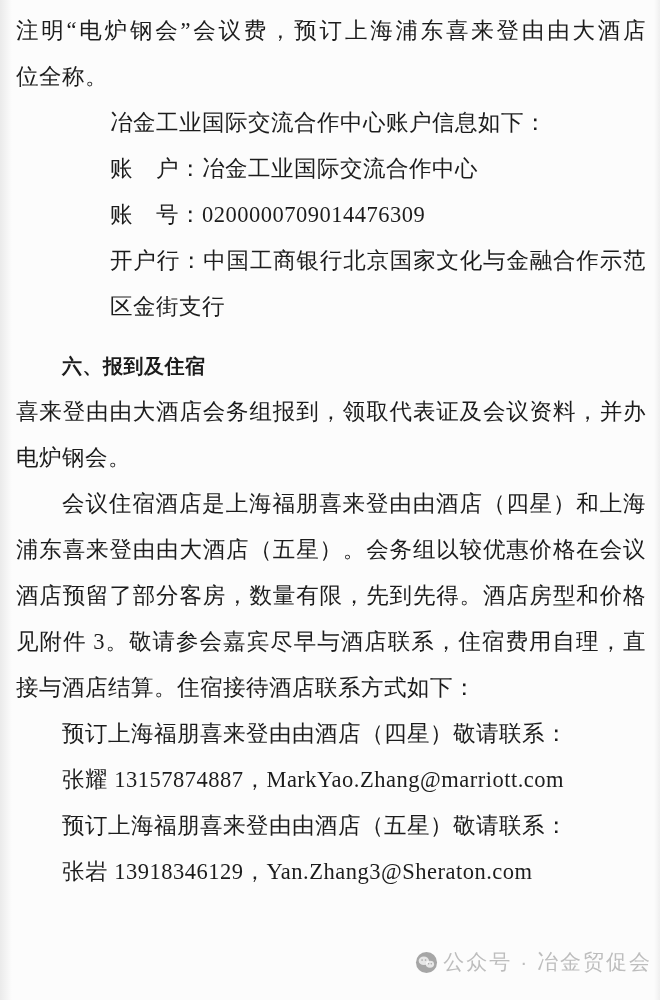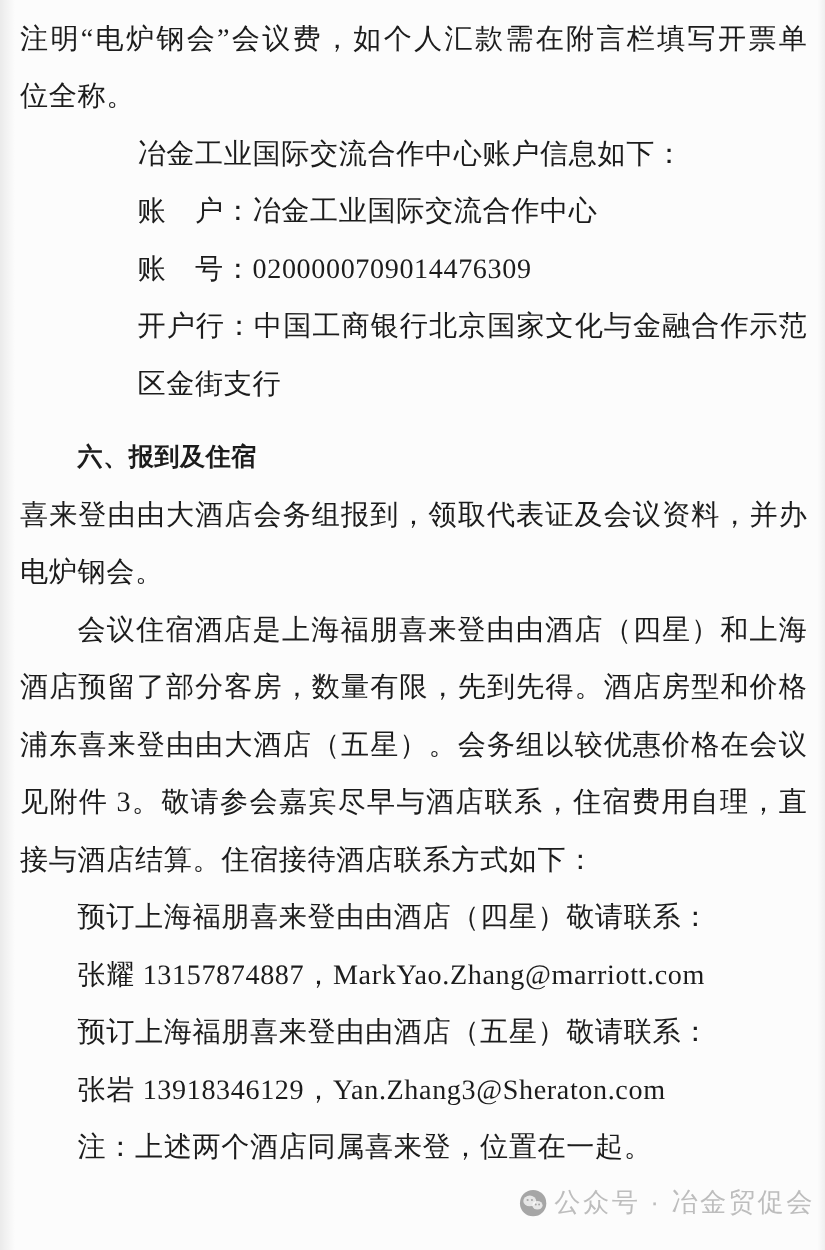--- a/index.html
+++ b/index.html
@@ -59,40 +59,39 @@
   .wechat-icon{display:block;}
 </style>
 </head>
 <body>
 
 <div class="edge-left"></div>
 <div class="edge-right"></div>
 
 <div class="doc">
   <div>
-      <div class="line fill">注明“电炉钢会”会议费，如个人汇款需在附言栏填写开票单</div>
+      <div class="line fill">注明“电炉钢会”会议费，预订上海浦东喜来登由由大酒店</div>
       <div class="line">位全称。</div>
       <div class="line deep">冶金工业国际交流合作中心账户信息如下：</div>
       <div class="line deep">账　户：冶金工业国际交流合作中心</div>
       <div class="line deep">账　号：0200000709014476309</div>
       <div class="line deep fill">开户行：中国工商银行北京国家文化与金融合作示范</div>
       <div class="line deep">区金街支行</div>
       <div class="line para bold gap">六、报到及住宿</div>
       <div class="line fill">喜来登由由大酒店会务组报到，领取代表证及会议资料，并办</div>
       <div class="line">电炉钢会。</div>
       <div class="line para fill">会议住宿酒店是上海福朋喜来登由由酒店（四星）和上海</div>
+      <div class="line fill">浦东喜来登由由大酒店（五星）。会务组以较优惠价格在会议</div>
       <div class="line fill">酒店预留了部分客房，数量有限，先到先得。酒店房型和价格</div>
-      <div class="line fill">浦东喜来登由由大酒店（五星）。会务组以较优惠价格在会议</div>
       <div class="line fill">见附件 3。敬请参会嘉宾尽早与酒店联系，住宿费用自理，直</div>
       <div class="line">接与酒店结算。住宿接待酒店联系方式如下：</div>
       <div class="line para">预订上海福朋喜来登由由酒店（四星）敬请联系：</div>
       <div class="line para">张耀 13157874887，MarkYao.Zhang@marriott.com</div>
       <div class="line para">预订上海福朋喜来登由由酒店（五星）敬请联系：</div>
       <div class="line para">张岩 13918346129，Yan.Zhang3@Sheraton.com</div>
-      <div class="line para">注：上述两个酒店同属喜来登，位置在一起。</div>
     </div>
 </div>
 
 <div class="watermark">
   <svg class="wechat-icon" width="23" height="23" viewBox="0 0 24 24" aria-hidden="true">
     <circle cx="12" cy="12" r="11" fill="var(--watermark_icon,#a6a6a6)"></circle>
     <ellipse cx="9.2" cy="10.2" rx="5.4" ry="4.5" fill="#fcfcfc" opacity="0.75"></ellipse>
     <ellipse cx="15.6" cy="13.8" rx="4.3" ry="3.6" fill="#fcfcfc" opacity="0.75"></ellipse>
     <circle cx="7.4" cy="9.4" r="0.9" fill="var(--watermark_icon,#a6a6a6)"></circle>
     <circle cx="11.0" cy="9.4" r="0.9" fill="var(--watermark_icon,#a6a6a6)"></circle>

